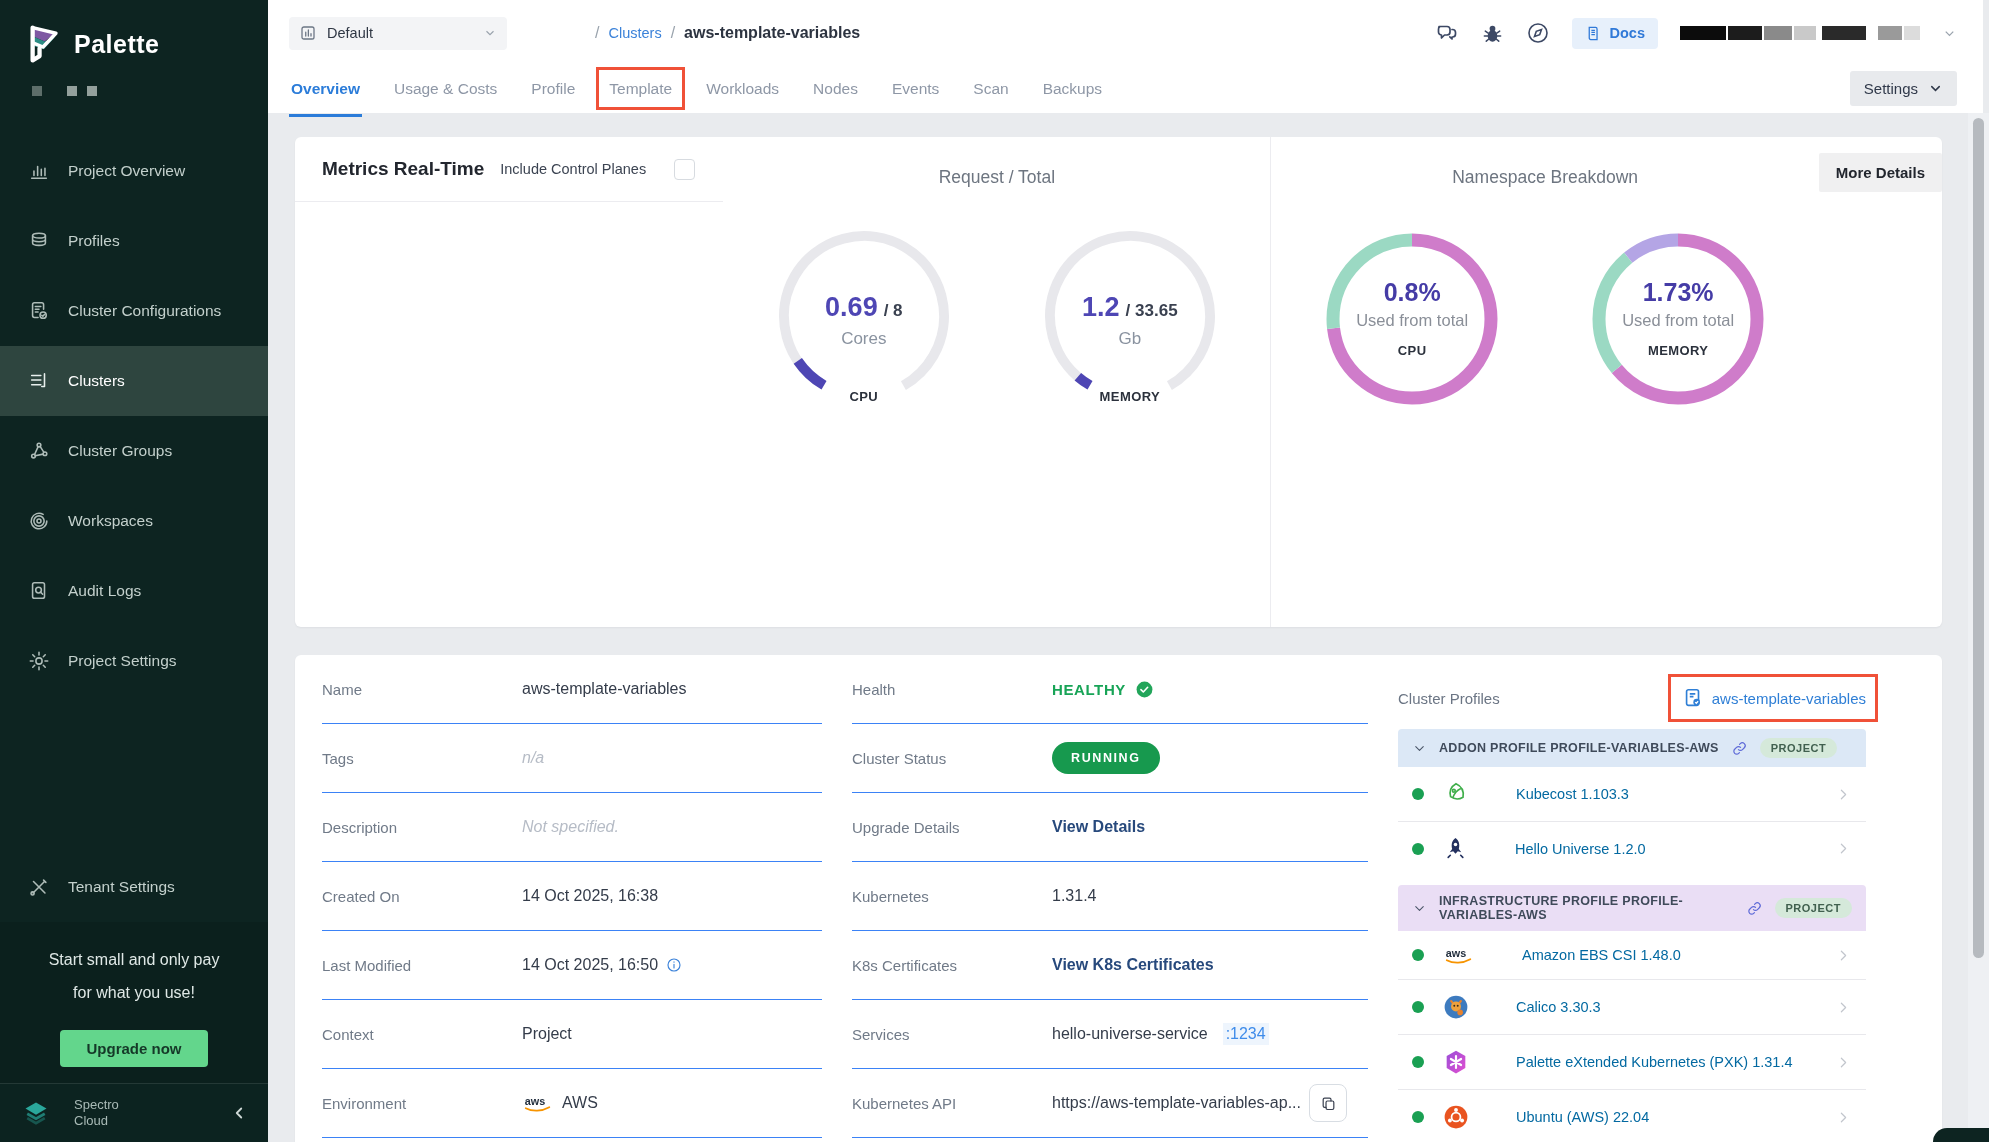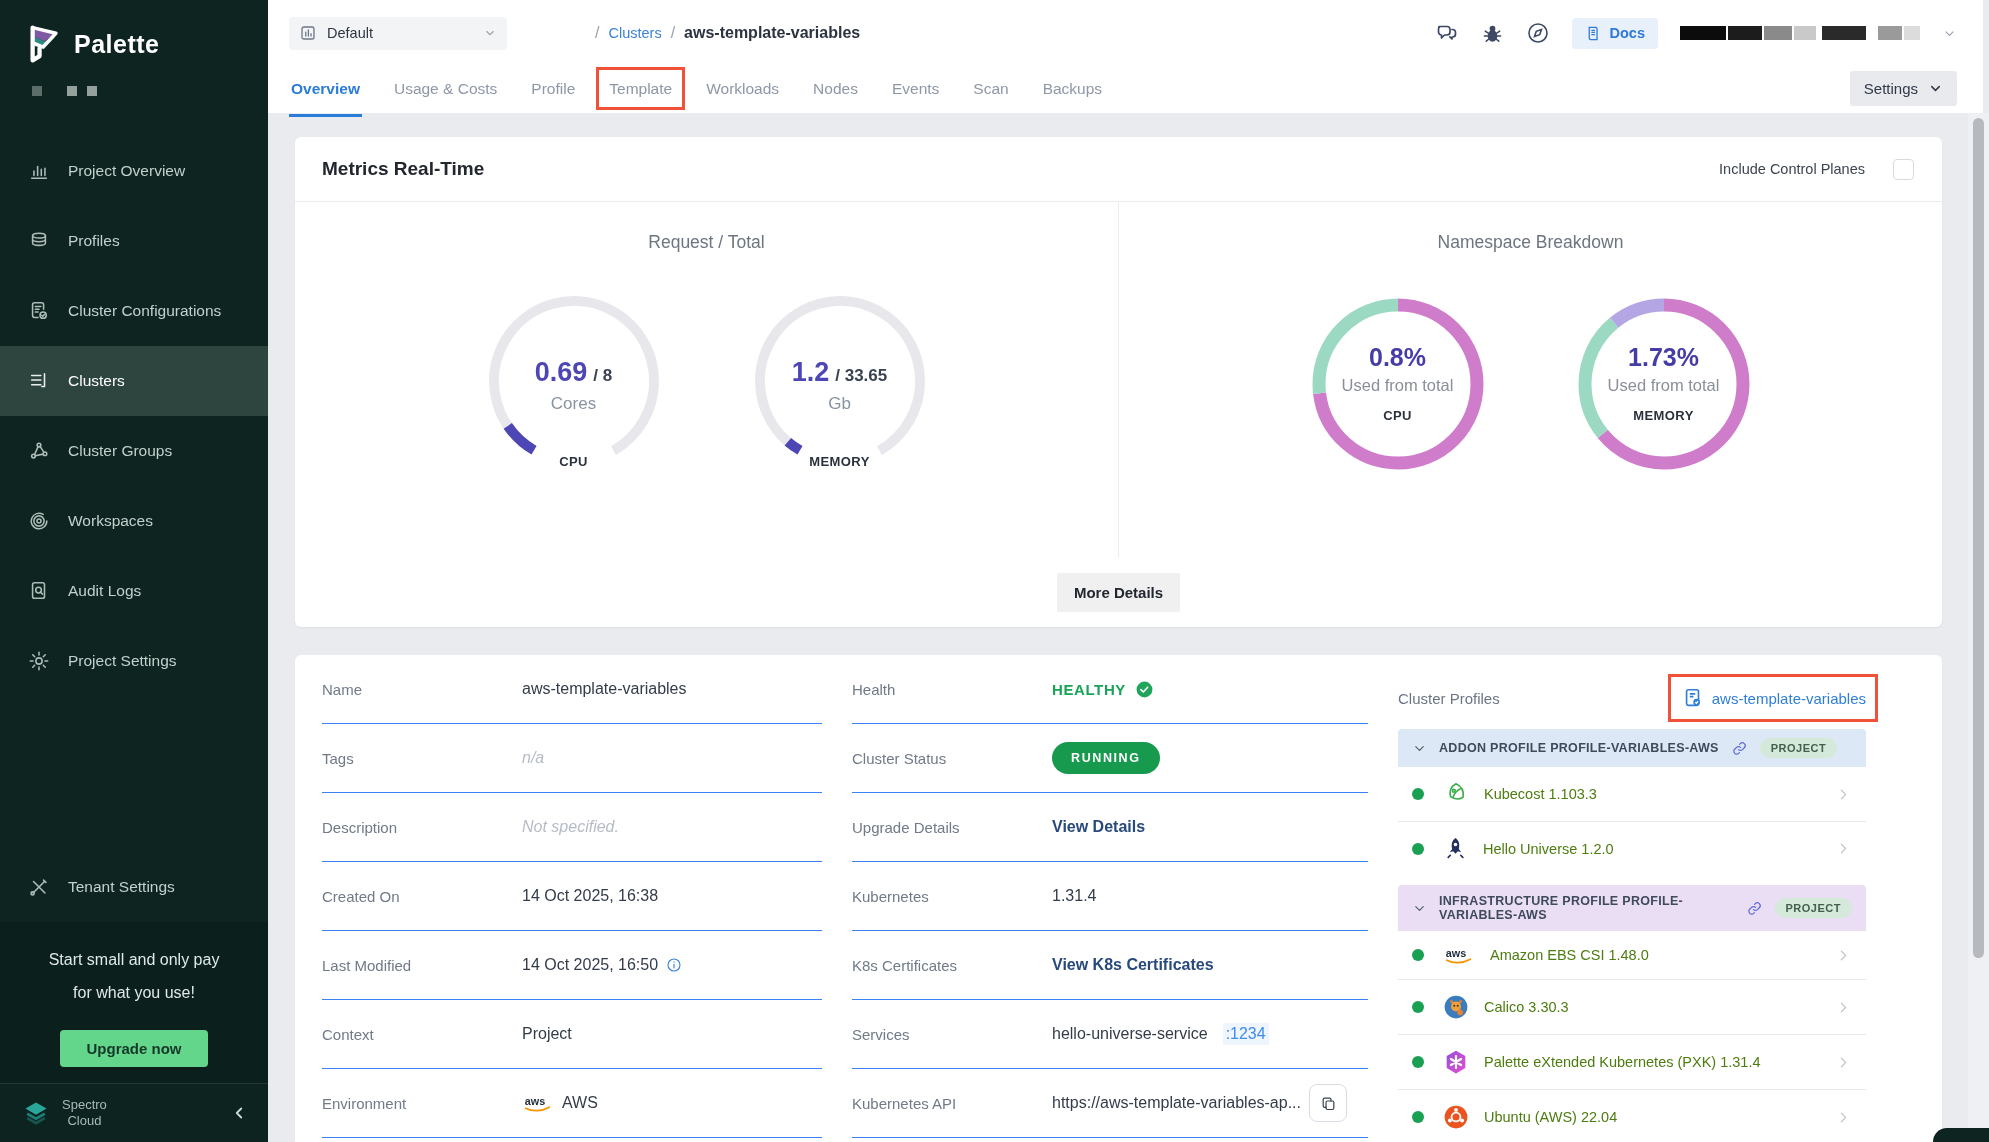--- a/index.html
+++ b/index.html
@@ -18,21 +18,21 @@
   .side-nav{margin-top:30px;}
   .nav-item{display:flex;align-items:center;gap:18px;height:70px;padding-left:28px;color:#c3d0cc;cursor:pointer;}
   .nav-item .icn{color:#aebcb8;width:22px;height:22px;}
   .nav-item.active{background:#2e453f;color:#fff;}
   .nav-item.active .icn{color:#e8efed;}
   .nav-label{font-size:15.5px;}
   .side-spacer{flex:1;}
   .upsell{background:#0b201d;padding:14px 12px 16px;text-align:center;}
   .upsell p{margin:15px 0;color:#dfe8e6;font-size:16px;}
   .upgrade-btn{margin-top:13px;background:#63d68c;color:#153828;border:none;border-radius:4px;font-size:15px;font-weight:700;padding:10px 26px;cursor:pointer;font-family:inherit;}
-  .side-footer{border-top:1px solid rgba(255,255,255,.1);background:#0c2320;height:58px;display:flex;align-items:center;padding:0 20px 0 22px;gap:12px;text-align:center;}
+  .side-footer{border-top:1px solid rgba(255,255,255,.1);background:#0c2320;height:58px;display:flex;align-items:center;padding:0 20px 0 22px;gap:24px;}
   .footer-name{color:#a9bab6;font-size:13px;line-height:1.2;}
   .collapse{margin-left:auto;color:#cfd8d6;cursor:pointer;}
 
   
   .topbar{position:absolute;left:262px;top:0;width:1721px;height:113px;background:#fff;z-index:10;}
   .hrow1{display:flex;align-items:center;height:54px;padding:6px 26px 0 27px;}
   .proj-select{display:flex;align-items:center;gap:10px;background:#f3f4f6;border-radius:4px;width:198px;height:33px;padding:0 10px;cursor:pointer;}
   .proj-select .lbl{font-size:14.5px;color:#2f3744;flex:1;}
   .breadcrumb{display:flex;align-items:center;gap:9px;margin-left:88px;font-size:15px;}
   .bc-sep{color:#9aa3ad;font-size:16px;}
@@ -48,21 +48,21 @@
   .tab{position:relative;display:flex;align-items:center;font-size:15.5px;color:#8e97a6;font-weight:500;cursor:pointer;}
   .tab.active{color:#2b7cd9;font-weight:700;}
   .tab.active::after{content:'';position:absolute;left:-2px;right:-2px;bottom:0;height:3px;background:#2b7cd9;}
   .settings-btn{margin-left:auto;align-self:center;display:flex;align-items:center;gap:10px;background:#e8eaed;border:none;border-radius:3px;color:#30394a;font-size:15px;padding:9px 14px;cursor:pointer;font-family:inherit;}
   .red-annot{position:absolute;border:3px solid #f05138;pointer-events:none;z-index:5;}
   .tab .red-annot{left:-13px;right:-13px;top:7px;bottom:7px;}
 
   
   .content{position:absolute;left:268px;top:113px;width:1700px;height:1029px;padding:24px 26px 0 27px;box-sizing:border-box;overflow:hidden;}
   .card{background:#fff;border-radius:6px;box-shadow:0 1px 2px rgba(16,24,40,.05);}
-  .m-card{height:490px;margin-bottom:28px;display:flex;flex-direction:column;}
+  .m-card{height:490px;margin-bottom:28px;display:flex;flex-direction:row;}
   .m-head{display:flex;align-items:center;justify-content:space-between;height:64px;padding:0 28px 0 27px;border-bottom:1px solid #ececf0;flex:none;}
   .m-title{font-size:19px;font-weight:700;color:#22262e;}
   .include-cp{display:flex;align-items:center;gap:12px;}
   .include-cp span{font-size:14.5px;color:#3c4452;margin-left:16px;}
   .checkbox{width:19px;height:19px;border:1.5px solid #d7dbe0;border-radius:4px;background:#fff;cursor:pointer;}
   .m-body{display:flex;flex:1;}
   .m-pane{width:50%;display:flex;flex-direction:column;align-items:center;}
   .m-pane.left{border-right:1px solid #ececf0;}
   .pane-title{margin-top:30px;font-size:17.5px;color:#6d7580;font-weight:500;}
   .chart-row{display:flex;gap:80px;margin-top:38px;}
@@ -107,21 +107,21 @@
   .plink-label{color:#2f7fd6;font-size:15px;}
   .p-section{margin-bottom:10px;}
   .sec-head{display:flex;align-items:center;gap:12px;padding:9px 14px;border-radius:4px 4px 0 0;cursor:pointer;}
   .sec-head.blue{background:#dce8f6;}
   .sec-head.purple{background:#eadef5;}
   .sec-title{font-size:12.5px;font-weight:700;color:#3f4a5a;letter-spacing:.3px;}
   .sec-badge{background:#d5e9da;color:#41604f;font-size:11px;font-weight:700;letter-spacing:.5px;border-radius:10px;padding:4px 11px;}
   .p-item{display:flex;align-items:center;gap:15px;padding:14px 14px;background:#fff;border-bottom:1px solid #e8e8ec;cursor:pointer;}
   .p-item:last-child{border-bottom:none;}
   .status-dot{width:12px;height:12px;border-radius:50%;background:#1aa053;flex:none;margin-right:4px;}
-  .p-name{font-size:14.5px;color:#4d7c0f;}
+  .p-name{font-size:14.5px;color:#0369a1;margin-left:32px;}
   .p-chev{margin-left:auto;color:#c2c6cd;}
 
   
   .vscroll{position:absolute;top:113px;right:0;width:21px;height:1029px;background:#eef0f3;z-index:15;}
   .vscroll .thumb{position:absolute;top:5px;right:5px;width:11px;height:840px;background:#b6babf;border-radius:8px;cursor:pointer;}
   .dark-corner{position:absolute;right:0;bottom:0;width:56px;height:14px;background:#0d2421;border-top-left-radius:14px;z-index:30;}
 </style>
 </head>
 <body>
 

